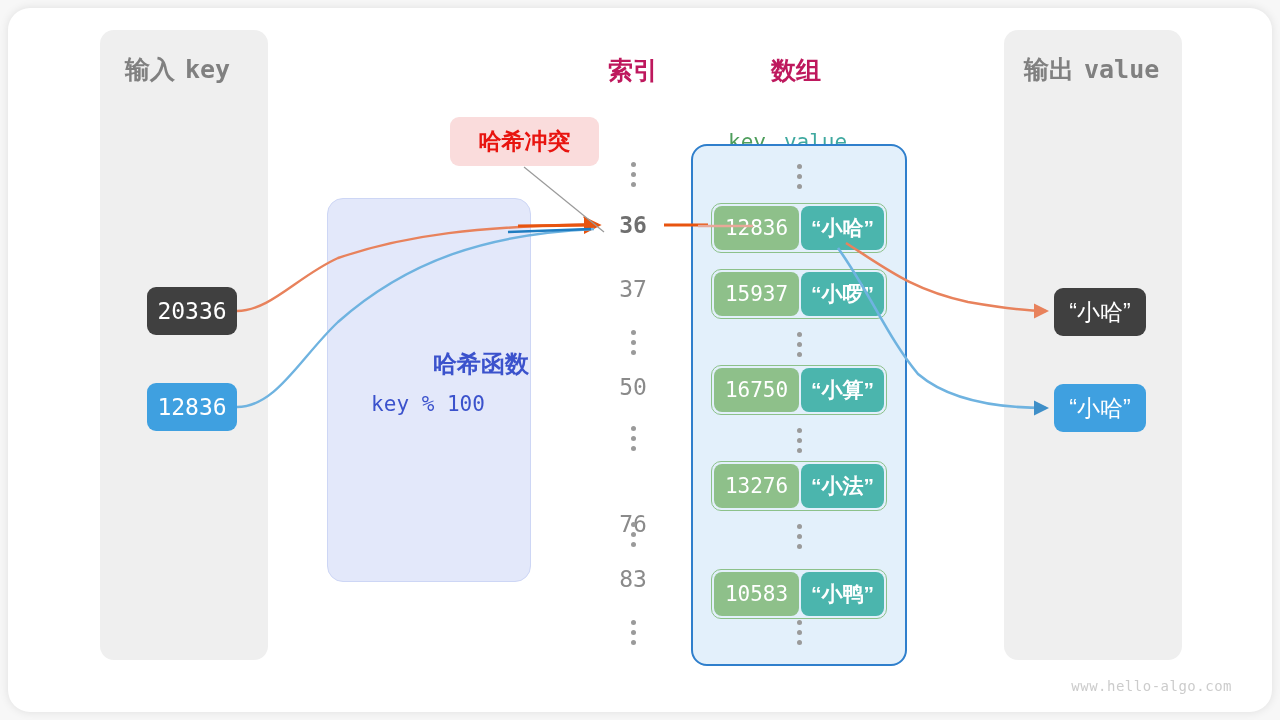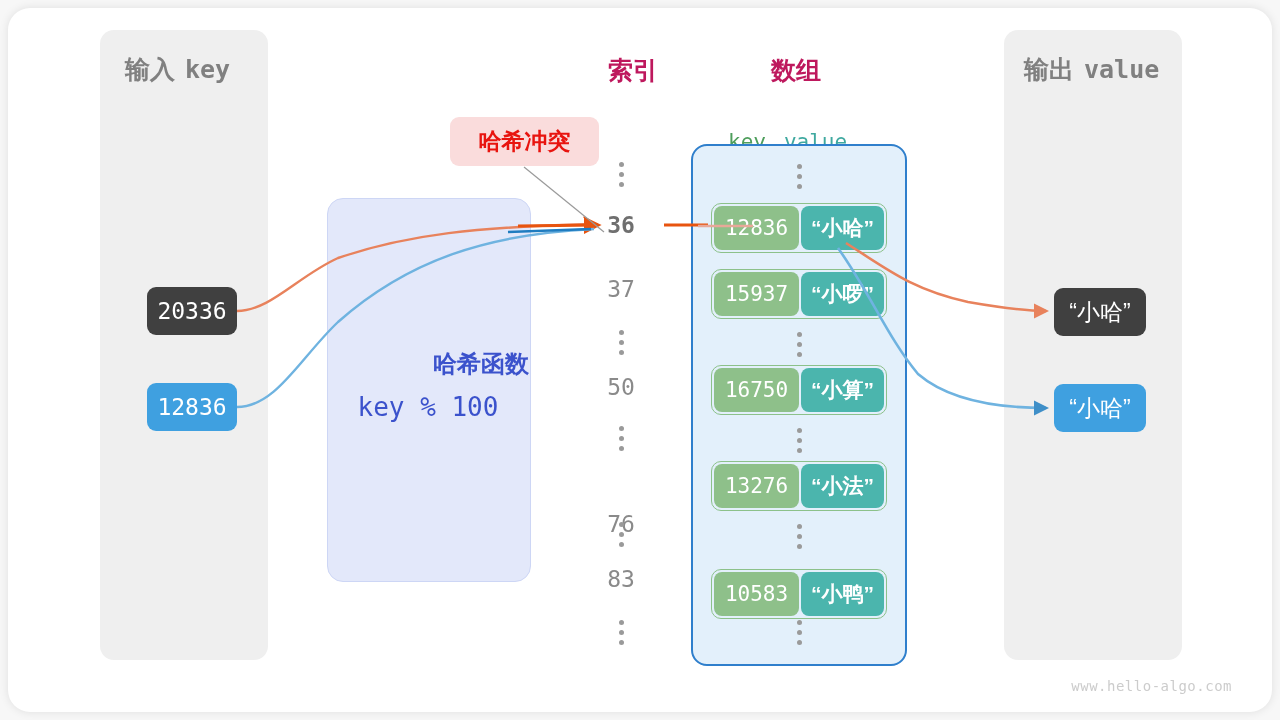--- a/index.html
+++ b/index.html
@@ -103,21 +103,21 @@
     font-size: 24px;
     font-weight: bold;
   }
   #hash-expr {
     position: absolute;
     left: 319px; top: 384px;
     width: 202px;
     text-align: center;
     color: #3b52cc;
     font-family: "DejaVu Sans Mono", "Liberation Mono", monospace;
-    font-size: 26px;
+    font-size: 21px;
   }
 
   
   #collision-badge {
     position: absolute;
     left: 442px; top: 109px;
     width: 149px; height: 49px;
     background: #fadcdc;
     border-radius: 9px;
     display: flex;
@@ -125,21 +125,21 @@
     justify-content: center;
     color: #e8140f;
     font-size: 23px;
     font-weight: bold;
     white-space: nowrap;
   }
 
   
   #index-col {
     position: absolute;
-    left: 580px; top: 140px;
+    left: 592px; top: 140px;
     width: 66px; height: 505px;
   }
   .idx {
     position: absolute;
     left: 0; width: 66px;
     text-align: center;
     color: #8a8a8a;
     font-family: "DejaVu Sans Mono", "Liberation Mono", monospace;
     font-size: 23px;
   }

